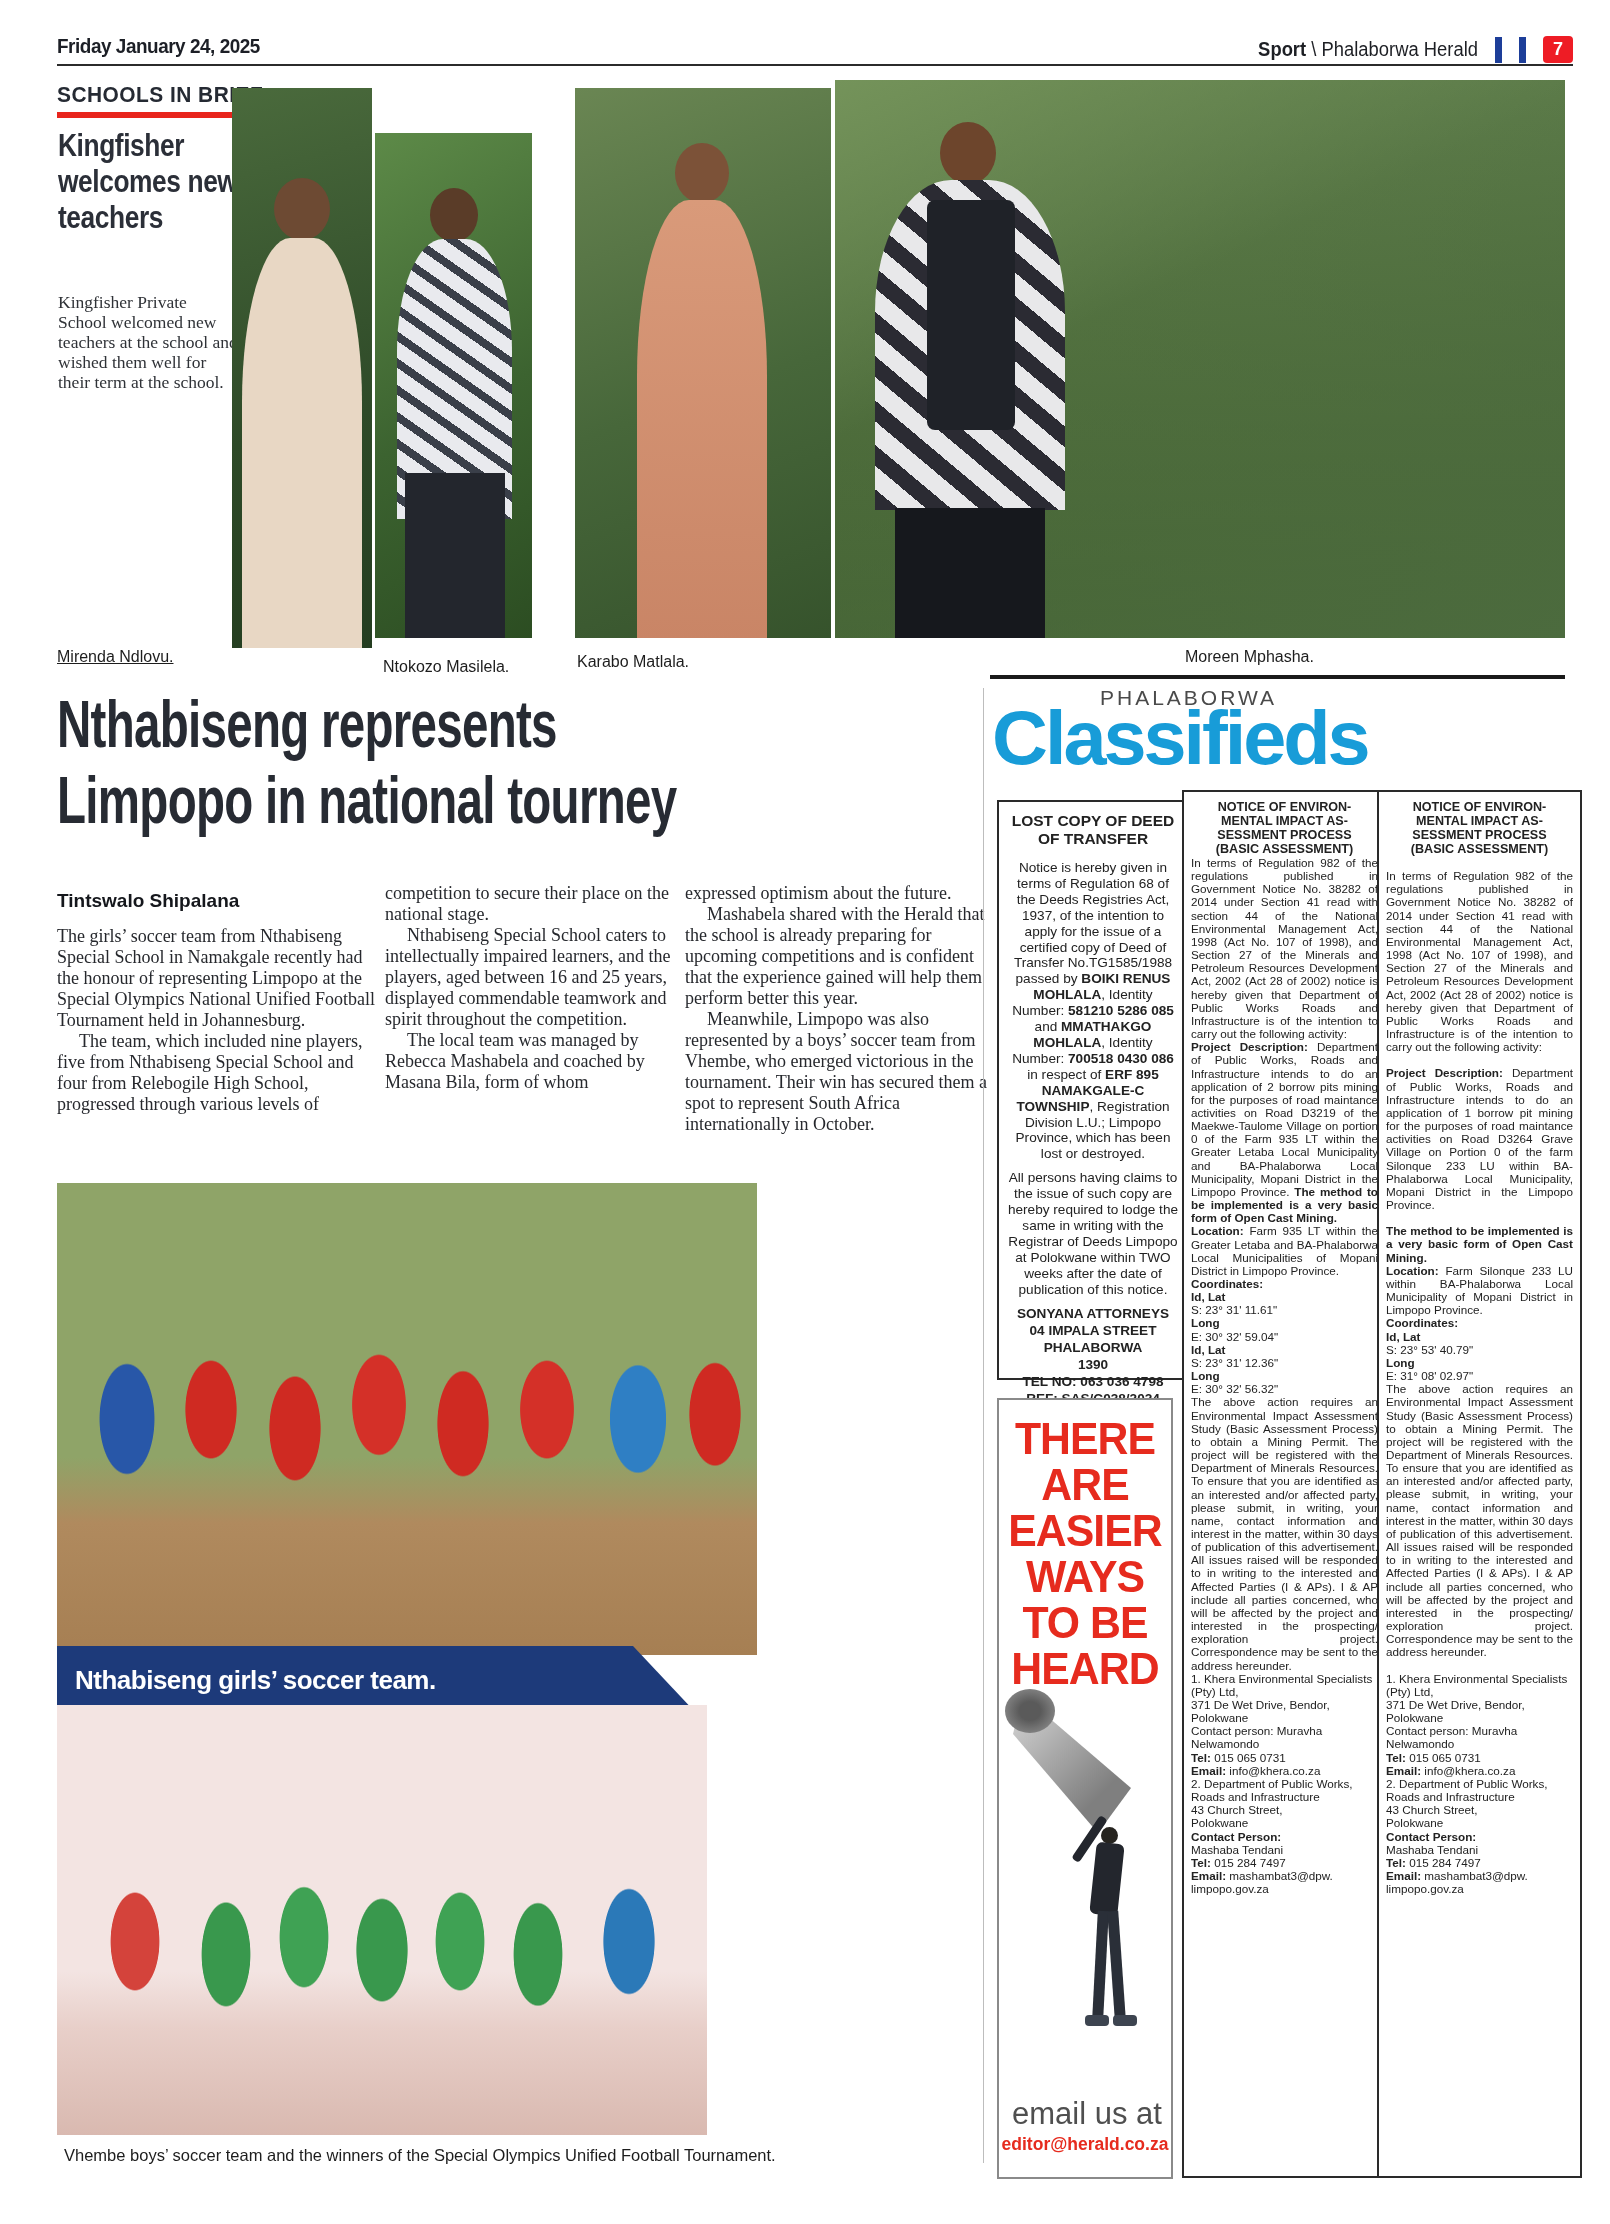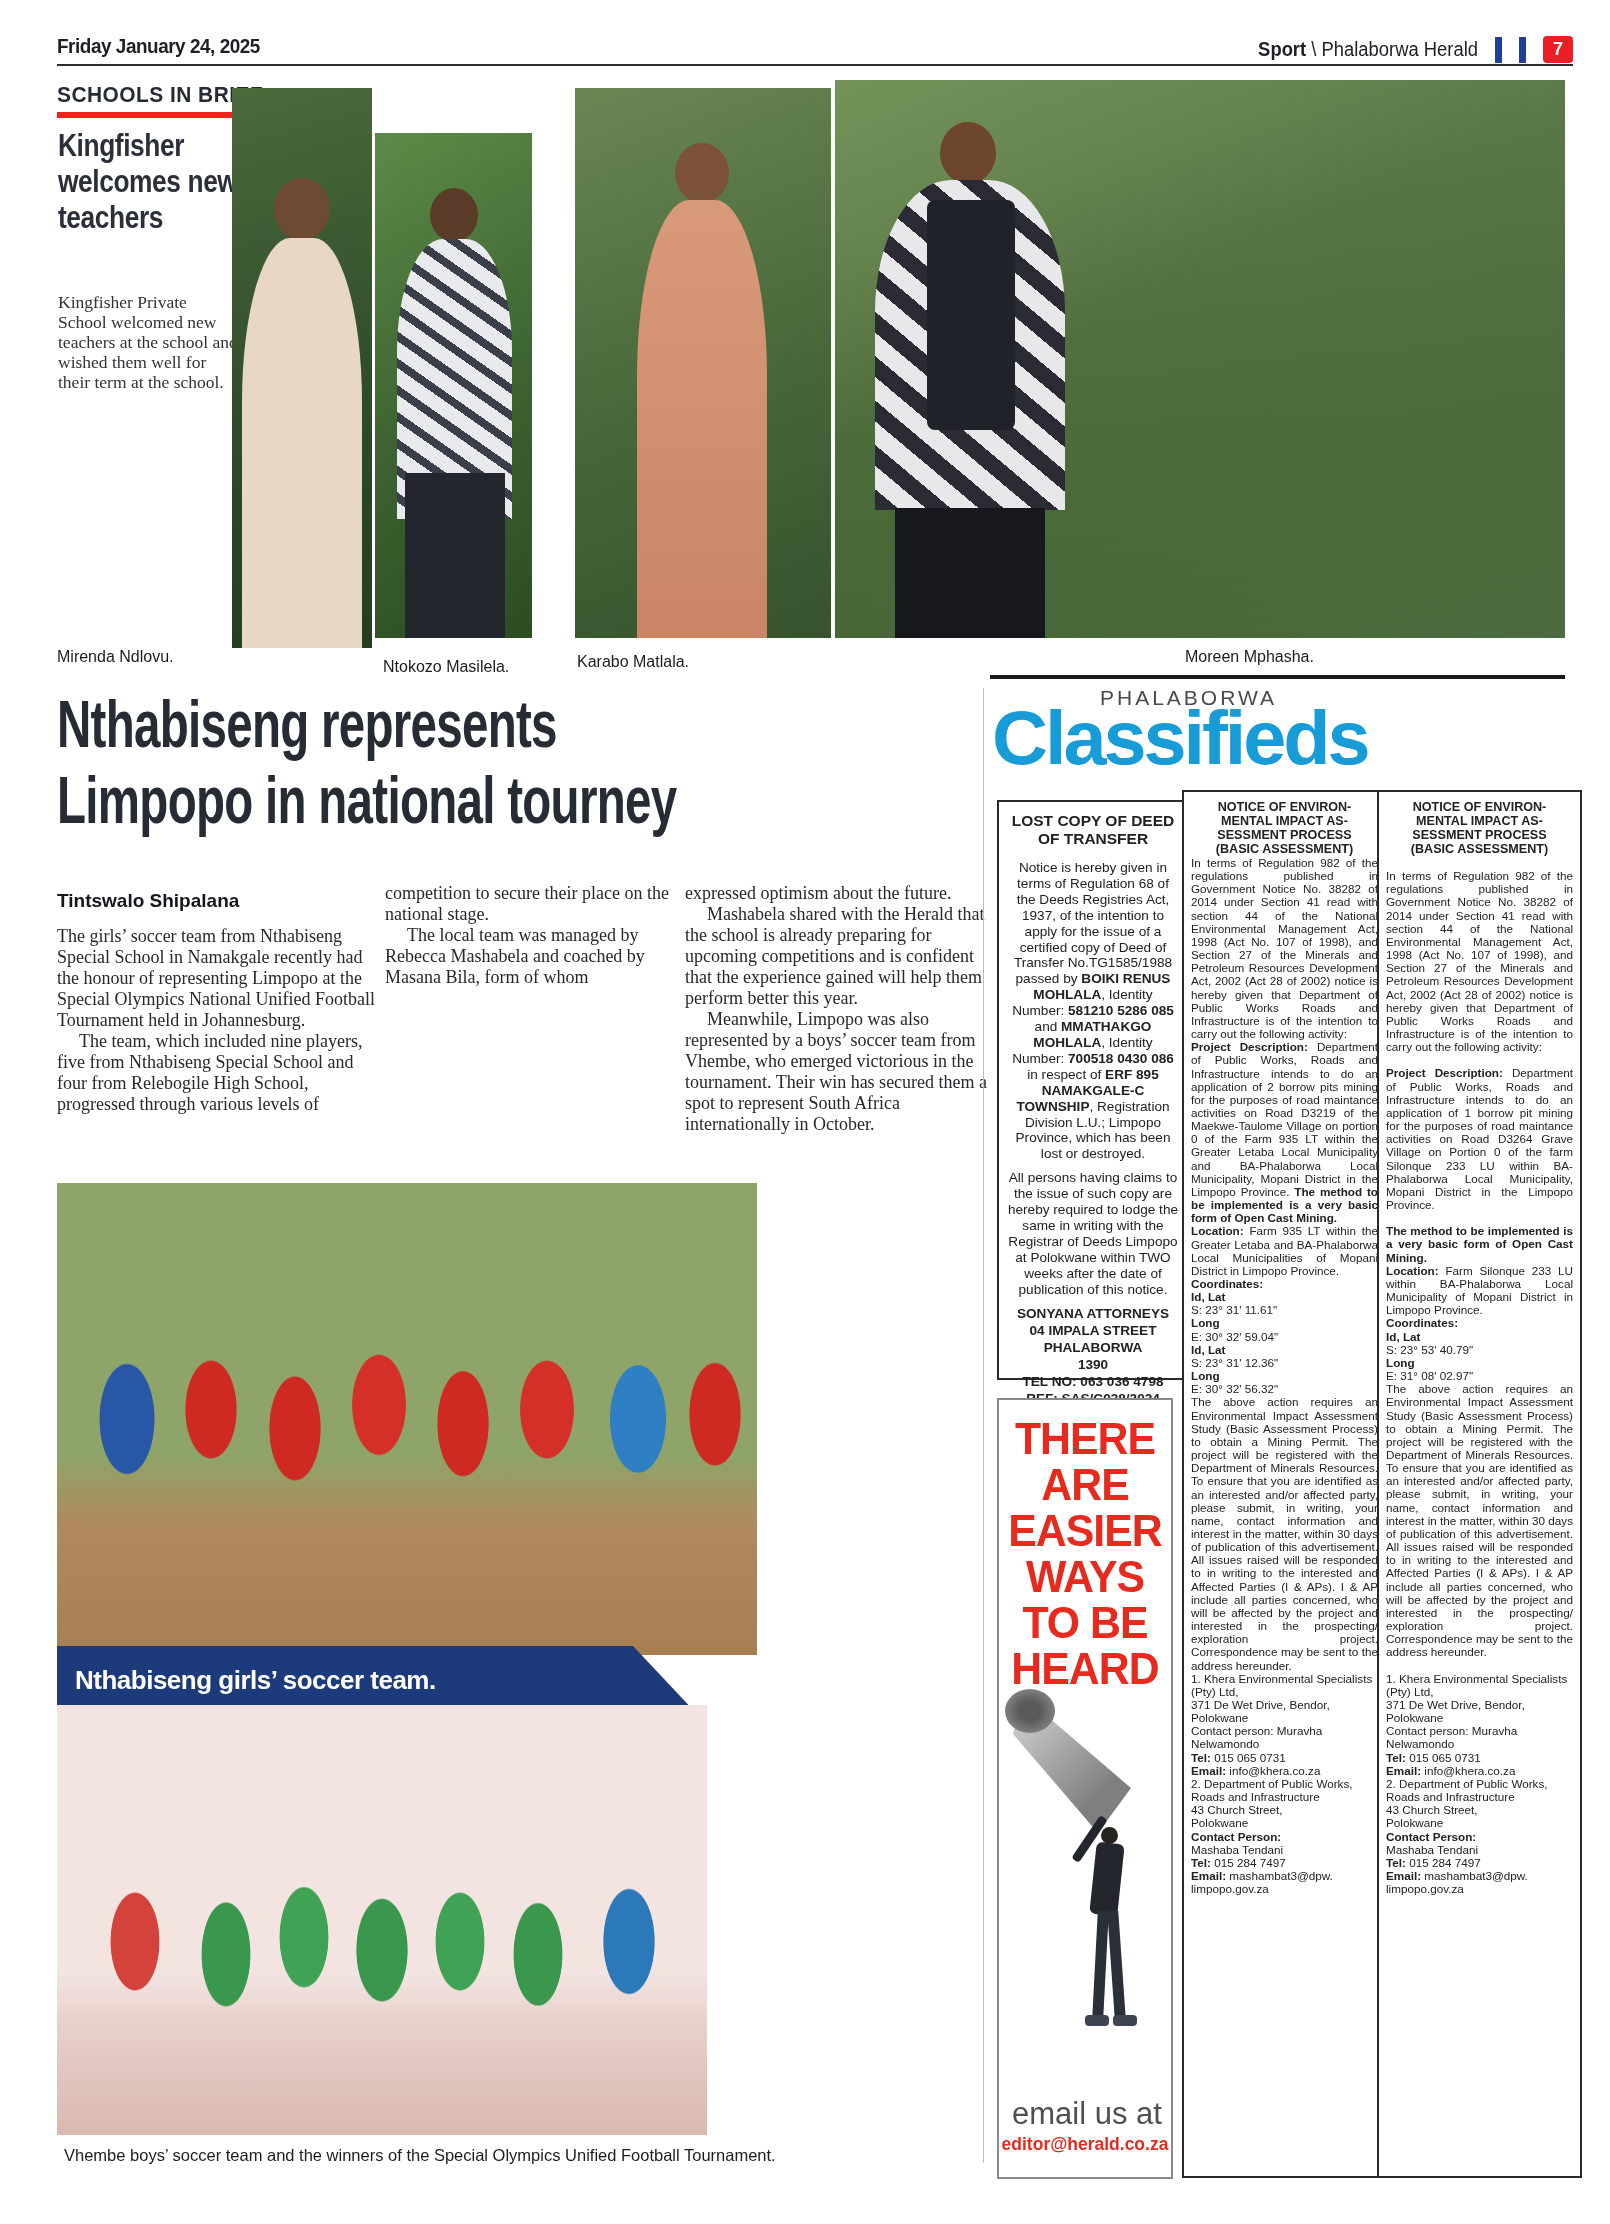--- a/index.html
+++ b/index.html
@@ -116,37 +116,38 @@
     <div class="fig-head" style="left:100px;top:55px;width:54px;height:60px;background:#7c5238;"></div>
     <div class="fig-body" style="left:62px;top:112px;width:130px;height:440px;background:linear-gradient(#d99a7a,#c98566);"></div>
   </div>
   <div class="abs photo" style="left:835px;top:80px;width:730px;height:558px;background:linear-gradient(155deg,#74935a,#55744433 40%,#4c6b3e),linear-gradient(#5d7c4a,#41602f);">
     <div class="fig-head" style="left:105px;top:42px;width:56px;height:62px;background:#6d452c;"></div>
     <div class="fig-body" style="left:40px;top:100px;width:190px;height:330px;background:repeating-linear-gradient(40deg,#2b2b33 0 16px,#e8e8ea 16px 34px);"></div>
     <div class="fig-body" style="left:92px;top:120px;width:88px;height:230px;background:#1f2228;border-radius:8px;"></div>
     <div class="fig-body" style="left:60px;top:428px;width:150px;height:130px;background:#16181d;border-radius:0;"></div>
   </div>
 
-  <div class="abs caption" style="left:57px;top:648px;">Mirenda Ndlovu.</div>
+  <div class="abs caption" style="left:57px;top:648px;text-decoration:underline;">Mirenda Ndlovu.</div>
   <div class="abs caption" style="left:383px;top:658px;">Ntokozo Masilela.</div>
   <div class="abs caption" style="left:577px;top:653px;">Karabo Matlala.</div>
   <div class="abs caption" style="left:1185px;top:648px;">Moreen Mphasha.</div>
 
   <div class="abs main-hl cond">
     <div>Nthabiseng represents</div>
     <div>Limpopo in national tourney</div>
   </div>
   <div class="abs byline">Tintswalo Shipalana</div>
 
   <div class="abs col serif" style="left:57px;top:926px;">
     <p>The girls’ soccer team from Nthabiseng Special School in Namakgale recently had the honour of representing Limpopo at the Special Olympics National Unified Football Tournament held in Johannesburg.</p>
     <p class="ind">The team, which included nine players, five from Nthabiseng Special School and four from Relebogile High School, progressed through various levels of</p>
   </div>
   <div class="abs col serif" style="left:385px;top:883px;width:305px;">
     <p>competition to secure their place on the national stage.</p>
+    <p class="ind">Nthabiseng Special School caters to intellectually impaired learners, and the players, aged between 16 and 25 years, displayed commendable teamwork and spirit throughout the competition.</p>
     <p class="ind">The local team was managed by Rebecca Mashabela and coached by Masana Bila, form of whom</p>
   </div>
   <div class="abs col serif" style="left:685px;top:883px;width:305px;">
     <p>expressed optimism about the future.</p>
     <p class="ind">Mashabela shared with the Herald that the school is already preparing for upcoming competitions and is confident that the experience gained will help them perform better this year.</p>
     <p class="ind">Meanwhile, Limpopo was also represented by a boys’ soccer team from Vhembe, who emerged victorious in the tournament. Their win has secured them a spot to represent South Africa internationally in October.</p>
   </div>
 
   <div class="abs col-divider"></div>
 

